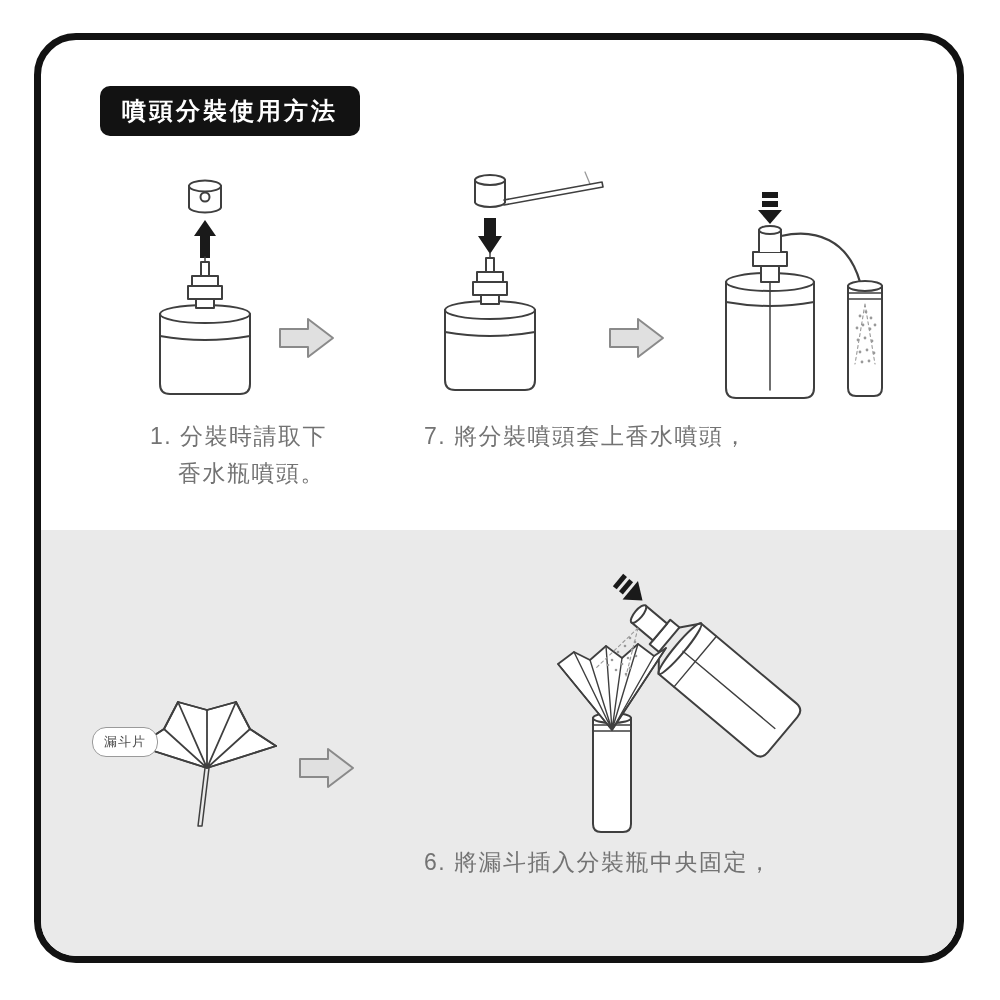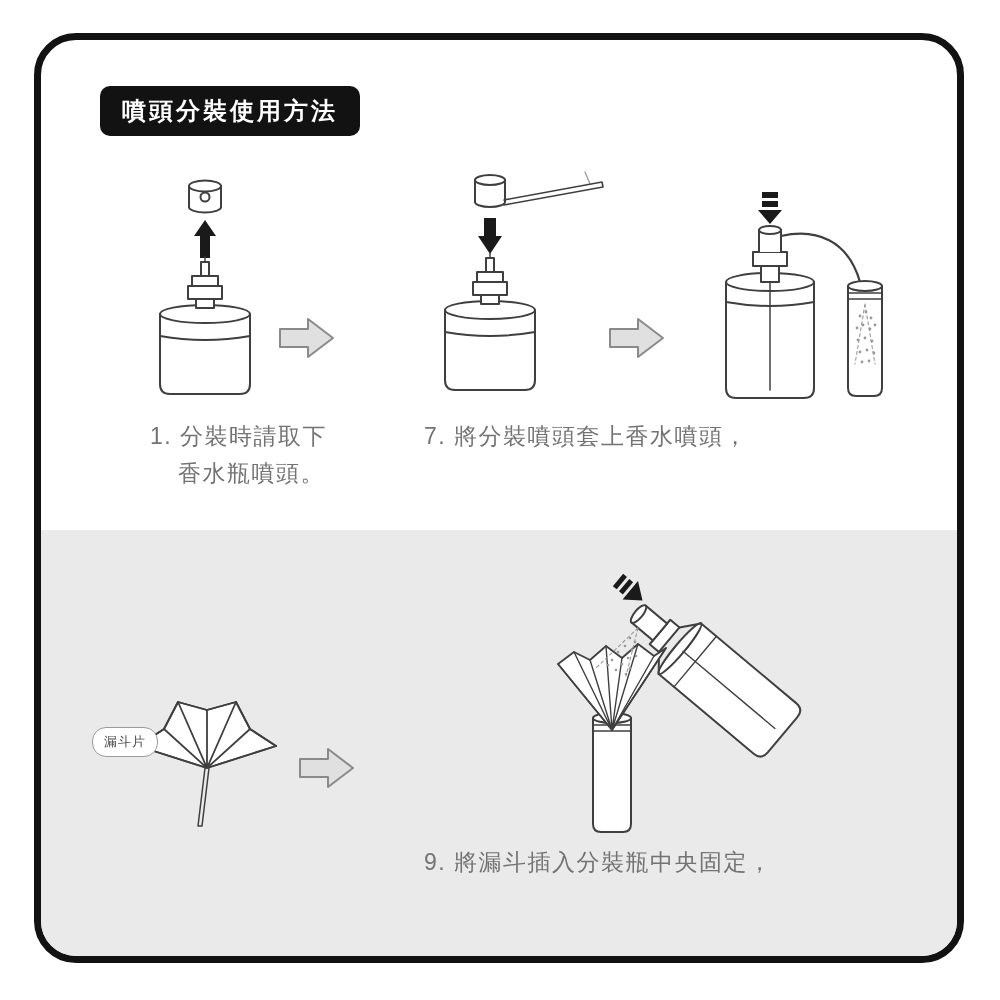--- a/index.html
+++ b/index.html
@@ -187,16 +187,16 @@
       </g>
     </g>
     <g transform="translate(78,2) rotate(40)" fill="#1a1a1a" stroke="none">
       <rect x="0" y="-8" width="5" height="16"></rect>
       <rect x="8" y="-8" width="5" height="16"></rect>
       <path d="M16,-12 L16,12 L32,0 Z"></path>
     </g>
   </svg>
 
   <div class="step" style="left:424px;top:844px;">
-    <div>9. 將漏斗插入分裝瓶中央固定，</div>
+    <div>6. 將漏斗插入分裝瓶中央固定，</div>
   </div>
 
 </div>
 
 </body></html>

